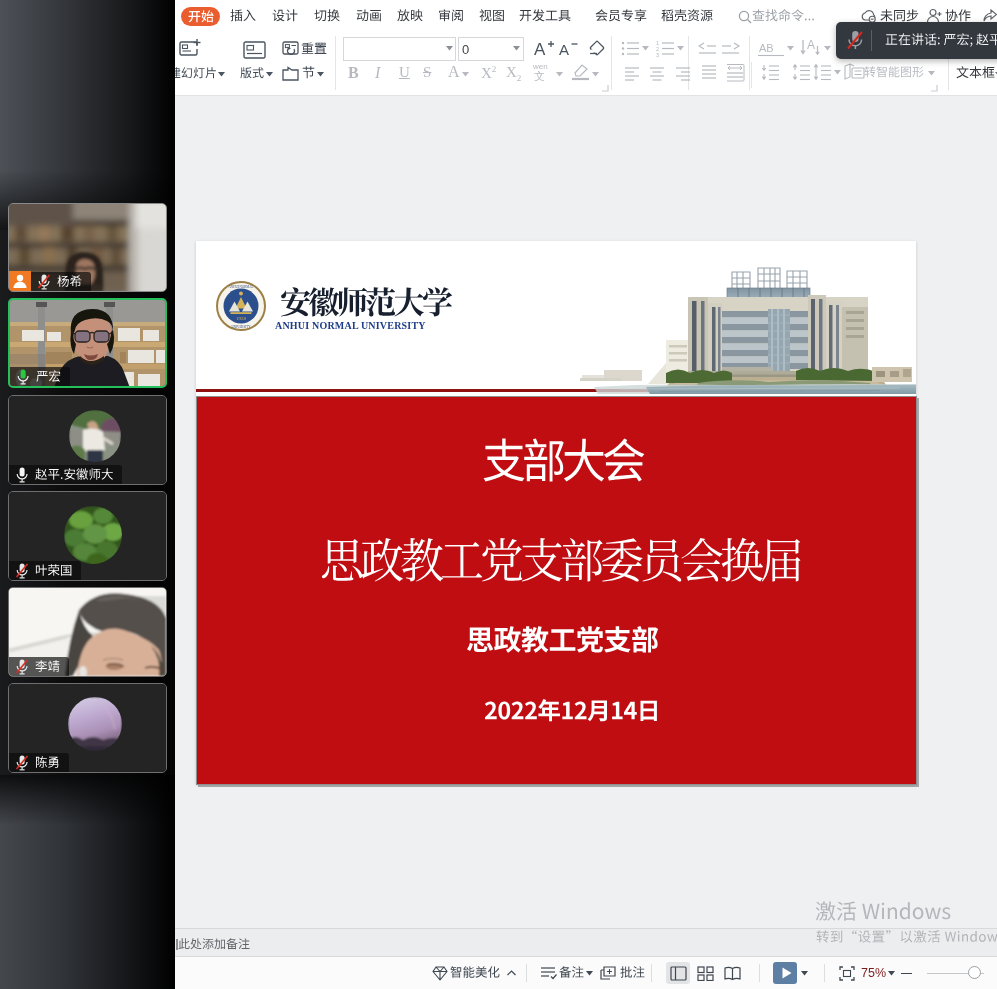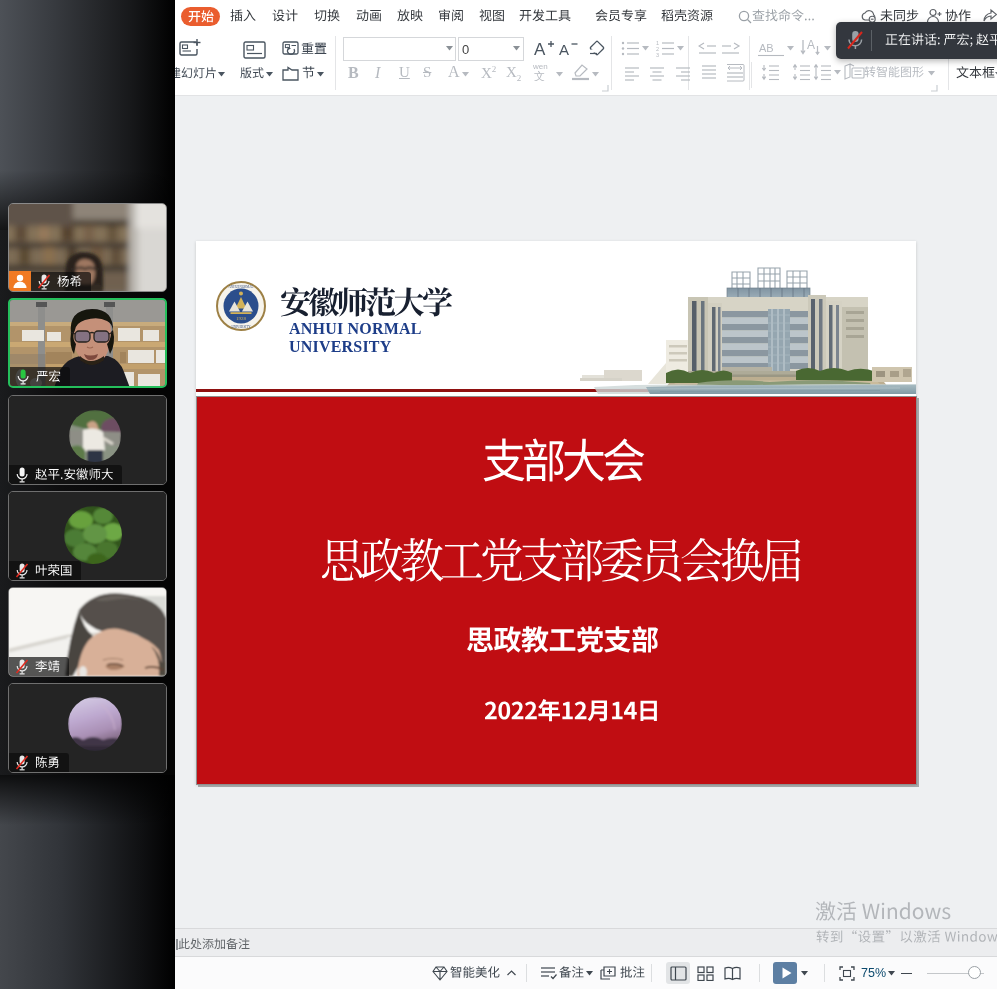--- a/index.html
+++ b/index.html
@@ -304,21 +304,21 @@
 <rect x="14.5" y="31.2" width="21" height="1.8" fill="#d3b258"></rect>
 <text x="25" y="38.5" font-size="5" fill="#d3b258" text-anchor="middle" font-family="Liberation Serif">1928</text>
 <g fill="#39507e" font-size="3.2" font-family="Liberation Serif">
 <text x="25" y="6.5" text-anchor="middle">ANHUI NORMAL</text>
 <text x="25" y="47" text-anchor="middle">UNIVERSITY</text>
 </g>
 </svg>
     <svg style="position:absolute;left:280.0px;top:287.0px;overflow:visible" width="172" height="40">
       <path transform="translate(0,26.66)" d="M26.3 -16.1 24.3 -13.5H13.7L15.8 -17.8C16.8 -17.8 17.1 -18.1 17.2 -18.5L12.3 -19.7C11.9 -18.3 10.9 -15.9 9.8 -13.5H1.2L1.5 -12.6H9.4C8.3 -10 7 -7.4 6.1 -5.8C9 -5.1 11.7 -4.2 14 -3.3C11.1 -0.7 6.9 1 1 2.4L1.1 2.8C8.7 2 13.6 0.4 17 -2.1C20.2 -0.7 22.8 0.8 24.5 2.2C27.8 4.1 32.3 -0.9 19.3 -4.3C21.2 -6.5 22.5 -9.2 23.5 -12.6H29C29.5 -12.6 29.8 -12.7 29.9 -13.1C28.6 -14.3 26.3 -16.1 26.3 -16.1ZM12.6 -26.3 12.4 -26.1C13.6 -25.1 14.5 -23.3 14.6 -21.6C15 -21.3 15.4 -21.1 15.8 -21.1H6C5.9 -21.7 5.7 -22.4 5.4 -23.1L5 -23.1C5.1 -21.5 3.8 -20 2.7 -19.4C1.6 -18.9 0.9 -17.9 1.2 -16.7C1.7 -15.3 3.5 -14.9 4.5 -15.7C5.6 -16.4 6.4 -18 6.1 -20.2H24.9C24.6 -19 24.1 -17.4 23.7 -16.3L23.9 -16.1C25.5 -16.9 27.7 -18.4 28.8 -19.5C29.5 -19.5 29.8 -19.6 30.1 -19.8L26.7 -23L24.7 -21.1H16.7C19.2 -21.5 20 -26.2 12.6 -26.3ZM9.8 -6C10.9 -7.9 12.2 -10.4 13.3 -12.6H19.3C18.6 -9.6 17.4 -7.1 15.7 -5.1C14 -5.5 12 -5.8 9.8 -6Z M41.6 -4 38.4 -5.2C37.8 -3.1 36.9 -0.8 36.1 0.6L36.5 0.9C37.9 -0.2 39.3 -1.8 40.4 -3.5C41.1 -3.4 41.5 -3.7 41.6 -4ZM45.2 -5 44.9 -4.8C45.5 -4 46.2 -2.7 46.2 -1.5C48.3 0.2 50.8 -3.9 45.2 -5ZM37.7 -24.2 33.7 -26.3C32.9 -23.8 31 -19.8 29 -17.2L29.3 -16.9C32.2 -18.8 34.9 -21.7 36.5 -23.8C37.2 -23.7 37.5 -23.9 37.7 -24.2ZM49.4 -23 46 -23.4V-18.6H44.5V-25C45.1 -25.1 45.4 -25.4 45.5 -25.7L42 -26.1V-18.6H40.4V-22.2C41.2 -22.4 41.5 -22.6 41.6 -23L37.8 -23.5V-18.7L37.5 -18.4L34.2 -20.1C33.2 -17.1 31.1 -12.2 29 -9L29.3 -8.6C30.4 -9.5 31.3 -10.4 32.3 -11.5V2.8H32.9C34.2 2.8 35.4 2 35.4 1.7V-12.7C36 -12.8 36.3 -13 36.4 -13.3L34.5 -14C35.5 -15.3 36.4 -16.5 37.1 -17.5C37.6 -17.5 37.9 -17.5 38.1 -17.7L39.8 -16.9L40.6 -17.7H46L46 -17L45.1 -15.8H37.2L37.4 -14.9H41C40.1 -14 38.8 -12.6 37.5 -12.1C37.3 -12 36.9 -11.9 36.9 -11.9L38.1 -9.7C38.2 -9.8 38.3 -9.8 38.4 -10C39.7 -10.2 41 -10.5 42.2 -10.8C40.6 -9.6 38.8 -8.4 37.3 -7.8C37.1 -7.7 36.5 -7.6 36.5 -7.6L37.9 -4.9C38 -5 38.1 -5.1 38.3 -5.3L41.7 -6V-0.7C41.7 -0.4 41.6 -0.2 41.1 -0.2C40.6 -0.2 38.4 -0.4 38.4 -0.4V0.1C39.6 0.2 40.1 0.6 40.5 0.9C40.8 1.3 40.9 2 40.9 2.7C44.2 2.5 44.7 1.3 44.7 -0.7V-6.7L46.8 -7.3C47 -6.6 47.2 -6 47.2 -5.4C49.5 -3.7 51.7 -8.3 45.4 -10L45.1 -9.8C45.5 -9.3 46 -8.6 46.4 -7.8C43.7 -7.7 41.2 -7.6 39.3 -7.5C42.1 -8.7 45.2 -10.4 47 -11.7C47.7 -11.6 48.2 -11.8 48.3 -12.1L45.4 -13.8C44.9 -13.3 44.3 -12.7 43.5 -12L39.7 -11.9C40.9 -12.4 42.1 -13.1 42.9 -13.6C43.6 -13.5 44 -13.7 44.1 -14L42.3 -14.9H48.1C48.3 -14.9 48.5 -15 48.6 -15.1C48.4 -14.2 48.1 -13.4 47.9 -12.6L48.4 -12.3C48.9 -13.1 49.4 -13.9 49.9 -14.8C50.2 -11.4 50.6 -8.2 51.4 -5.5C50 -2.5 47.9 0.1 44.8 2.4L45 2.7C48.2 1.2 50.5 -0.7 52.3 -2.9C53.2 -0.7 54.4 1.2 56.1 2.7C56.5 1.1 57.4 0.2 58.9 -0.2L59 -0.4C56.9 -1.7 55.2 -3.3 53.9 -5.3C55.9 -9 56.7 -13.3 57 -18.3H58.3C58.8 -18.3 59.1 -18.4 59.2 -18.8C58 -19.9 56.1 -21.3 56.1 -21.3L54.4 -19.2H51.8C52.3 -20.9 52.8 -22.8 53.2 -24.7C53.9 -24.8 54.2 -25.1 54.3 -25.5L50.2 -26.2C50.1 -22.6 49.5 -18.8 48.7 -15.5C48.2 -16.1 47.5 -16.6 47.1 -17C47.8 -17.1 48.4 -17.5 48.4 -17.6V-22.4C49 -22.4 49.3 -22.7 49.4 -23ZM52.4 -8.1C51.4 -10.3 50.8 -12.8 50.4 -15.7C50.8 -16.5 51.1 -17.4 51.5 -18.3H53.9C53.8 -14.6 53.4 -11.2 52.4 -8.1Z M63.2 -21.9 59 -22.4V-4.4H59.6C60.8 -4.4 62.1 -5.1 62.1 -5.3V-21.1C62.8 -21.3 63.1 -21.5 63.2 -21.9ZM68.4 -25.8 64.1 -26.2V-12.7C64.1 -6.7 63.1 -1.5 59.2 2.5L59.6 2.8C65.6 -0.6 67.3 -6.2 67.3 -12.7V-24.9C68.1 -25 68.4 -25.3 68.4 -25.8ZM69.7 -19.2V-1.4H70.3C71.9 -1.4 73 -2.1 73 -2.4V-16.9H75.7V2.8H76.3C78 2.8 79.1 2 79.1 1.8V-16.9H81.9V-5.7C81.9 -5.4 81.8 -5.2 81.4 -5.2C81 -5.2 79.8 -5.3 79.8 -5.3V-4.8C80.7 -4.7 81 -4.3 81.3 -3.8C81.5 -3.4 81.5 -2.6 81.5 -1.6C84.8 -1.9 85.2 -3.1 85.2 -5.4V-16.4C85.8 -16.5 86.2 -16.8 86.3 -17L83.1 -19.5L81.6 -17.8H79.1V-22.6H86.2C86.6 -22.6 86.9 -22.7 87 -23.1C85.8 -24.3 83.6 -26 83.6 -26L81.7 -23.5H68.5L68.7 -22.6H75.7V-17.8H73.4Z M88.7 -5C88.3 -5 87.2 -5 87.2 -5V-4.4C87.8 -4.4 88.3 -4.2 88.7 -4C89.5 -3.5 89.6 -1.4 89.1 1.4C89.4 2.4 90.1 2.8 90.8 2.8C92.4 2.8 93.4 1.9 93.5 0.5C93.6 -1.7 92.3 -2.5 92.3 -3.9C92.3 -4.6 92.5 -5.6 92.9 -6.4C93.3 -7.8 95.8 -13.4 97.1 -16.3L96.7 -16.5C90.5 -6.6 90.5 -6.6 89.7 -5.5C89.3 -5 89.2 -5 88.7 -5ZM88.8 -18.6 88.6 -18.3C89.8 -17.5 91.2 -15.8 91.7 -14.4C95.1 -12.7 96.9 -19.1 88.8 -18.6ZM86.4 -13.7 86.2 -13.5C87.4 -12.6 88.6 -11 88.9 -9.5C92.2 -7.6 94.5 -13.9 86.4 -13.7ZM86.3 -22.3 86.5 -21.4H93.8V-17.9H94.3C95.9 -17.9 97.3 -18.4 97.3 -18.7V-21.4H103.8V-18H104.4C106.1 -18.1 107.5 -18.6 107.5 -18.8V-21.4H114.3C114.7 -21.4 115.1 -21.6 115.1 -21.9C113.9 -23.1 111.8 -24.9 111.8 -24.9L109.9 -22.3H107.5V-25.1C108.3 -25.2 108.5 -25.5 108.5 -25.9L103.8 -26.3V-22.3H97.3V-25.1C98.1 -25.2 98.3 -25.5 98.4 -25.9L93.8 -26.3V-22.3ZM98.5 -16.2V-1.4C98.5 1.4 99.6 2 103.2 2H107.2C113.5 2 115.1 1.4 115.1 -0.2C115.1 -0.9 114.8 -1.4 113.7 -1.8L113.6 -5.5H113.2C112.6 -3.7 112.1 -2.4 111.7 -1.9C111.5 -1.6 111.1 -1.5 110.7 -1.5C110.1 -1.4 108.9 -1.4 107.5 -1.4H103.7C102.4 -1.4 102.1 -1.6 102.1 -2.3V-15.3H108.2V-9.5C108.2 -9.1 108.1 -9 107.6 -9C106.8 -9 104 -9.1 104 -9.1V-8.7C105.5 -8.5 106.1 -8.1 106.6 -7.6C107 -7 107.1 -6.2 107.2 -5.1C111.2 -5.5 111.8 -6.9 111.8 -9.1V-14.7C112.4 -14.8 112.9 -15.2 113 -15.4L109.5 -18L107.9 -16.2H102.6L98.5 -17.8Z M126.5 -26.2C126.5 -23 126.5 -19.9 126.3 -17H114.8L115.1 -16.1H126.2C125.6 -9 123.1 -2.9 114.5 2.3L114.8 2.8C126 -1.6 129.1 -7.9 130.1 -15.3C130.9 -9.1 133.3 -1.6 140.5 2.8C140.8 0.7 141.9 -0.4 143.8 -0.8L143.9 -1.1C135.2 -4.7 131.6 -10.3 130.5 -16.1H142.7C143.2 -16.1 143.5 -16.2 143.6 -16.6C142.1 -17.9 139.5 -19.8 139.5 -19.8L137.3 -17H130.2C130.5 -19.5 130.5 -22.1 130.6 -24.8C131.3 -25 131.6 -25.2 131.7 -25.7Z M148 -25.9 147.7 -25.8C148.8 -24.4 150 -22.2 150.2 -20.3C153.4 -17.9 156.5 -24.3 148 -25.9ZM155 -26.4 154.7 -26.2C155.5 -24.7 156.3 -22.7 156.3 -20.8C159.4 -17.9 163.2 -24 155 -26.4ZM163.9 -26.3C163.2 -24.3 162 -21.5 160.9 -19.5H147.6C147.5 -20.2 147.2 -21.1 146.8 -21.9L146.3 -21.9C146.6 -19.8 145.5 -17.8 144.4 -17.1C143.4 -16.6 142.7 -15.7 143.1 -14.7C143.6 -13.5 144.9 -13.3 146 -14C147.1 -14.7 148 -16.3 147.8 -18.6H166.8C166.5 -17.5 166 -16.2 165.6 -15.2L163.5 -17.2L161.4 -15.2H148.5L148.8 -14.4H161.1C160.3 -13.3 159.2 -12 158.3 -11L155.6 -11.3V-8H143.3L143.5 -7.2H155.6V-1.9C155.6 -1.5 155.4 -1.3 154.9 -1.3C154.1 -1.3 149.4 -1.6 149.4 -1.6V-1.2C151.5 -0.8 152.4 -0.4 153 0.2C153.7 0.7 153.9 1.6 154.1 2.8C158.8 2.4 159.5 0.9 159.5 -1.7V-7.2H171.1C171.6 -7.2 171.9 -7.3 172 -7.6C170.6 -8.9 168.2 -10.8 168.2 -10.8L166.1 -8H159.5V-10C160.1 -10.2 160.4 -10.4 160.5 -10.8L159.8 -10.9C161.8 -11.7 164.1 -12.7 165.7 -13.5C166.3 -13.6 166.6 -13.7 166.9 -13.9L165.9 -14.9C167.6 -15.6 169.8 -16.8 171.1 -17.8C171.7 -17.8 172.1 -17.9 172.3 -18.2L168.8 -21.5L166.7 -19.5H162C164 -20.9 166.1 -22.7 167.4 -24.1C168.1 -24 168.5 -24.2 168.7 -24.6Z" fill="#182030"></path>
     </svg>
-    <div class="abs" style="left:289px;top:319.5px;width:200px;height:12px;font-family:'Liberation Serif',serif;font-weight:bold;font-size:16px;letter-spacing:0.2px;color:#1d3d88">ANHUI NORMAL UNIVERSITY</div>
+    <div class="abs" style="left:275px;top:319.5px;width:200px;height:12px;font-family:'Liberation Serif',serif;font-weight:bold;font-size:10px;letter-spacing:0.2px;color:#1d3d88">ANHUI NORMAL UNIVERSITY</div>
     <svg class="abs" style="left:580px;top:260px" width="336" height="134" viewBox="0 0 336 134">
 <defs>
 <linearGradient id="gl" x1="0" y1="0" x2="0" y2="1">
           <stop offset="0" stop-color="#8194a2"></stop>
           <stop offset="1" stop-color="#aebfc7"></stop>
         </linearGradient>
 <linearGradient id="wat" x1="0" y1="0" x2="0" y2="1">
           <stop offset="0" stop-color="#a8bcc2"></stop>
           <stop offset="1" stop-color="#819aa5"></stop>
         </linearGradient>
@@ -779,19 +779,19 @@
       <path d="M1.5 0.5 L10.5 6 L1.5 11.5 Z" fill="#fff"></path>
     </svg>
     <svg class="abs" style="left:801px;top:971px" width="8" height="6">
       <path d="M0 0 L7 0 L3.5 4.5Z" fill="#3f474f"></path>
     </svg>
     <div class="abs" style="left:824px;top:964px;width:1px;height:18px;background:#dcdee0"></div>
     <svg class="abs" style="left:839px;top:966px" width="16" height="15">
       <path d="M1 4 L1 1 L4 1 M12 1 L15 1 L15 4 M15 11 L15 14 L12 14 M4 14 L1 14 L1 11" fill="none" stroke="#3f474f" stroke-width="1.3"></path>
       <rect x="4.5" y="4.5" width="7" height="6" fill="none" stroke="#3f474f" stroke-width="1.1"></rect>
     </svg>
-    <div class="abs" style="left:861px;top:966px;width:30px;height:14px;font-size:12.5px;color:#0c4a6e">75%</div>
+    <div class="abs" style="left:861px;top:966px;width:30px;height:14px;font-size:12.5px;color:#7f1d1d">75%</div>
     <svg class="abs" style="left:888px;top:971px" width="8" height="6">
       <path d="M0 0 L7 0 L3.5 4.5Z" fill="#3f474f"></path>
     </svg>
     <div class="abs" style="left:901px;top:972.5px;width:11px;height:1.6px;background:#3f474f"></div>
     <div class="abs" style="left:927px;top:972.6px;width:57px;height:1.4px;background:#c4c7ca"></div>
     <div class="abs" style="left:968px;top:966px;width:13px;height:13px;background:#fff;border:1px solid #9aa0a5;border-radius:50%"></div>
   </div>
 </body></html>

